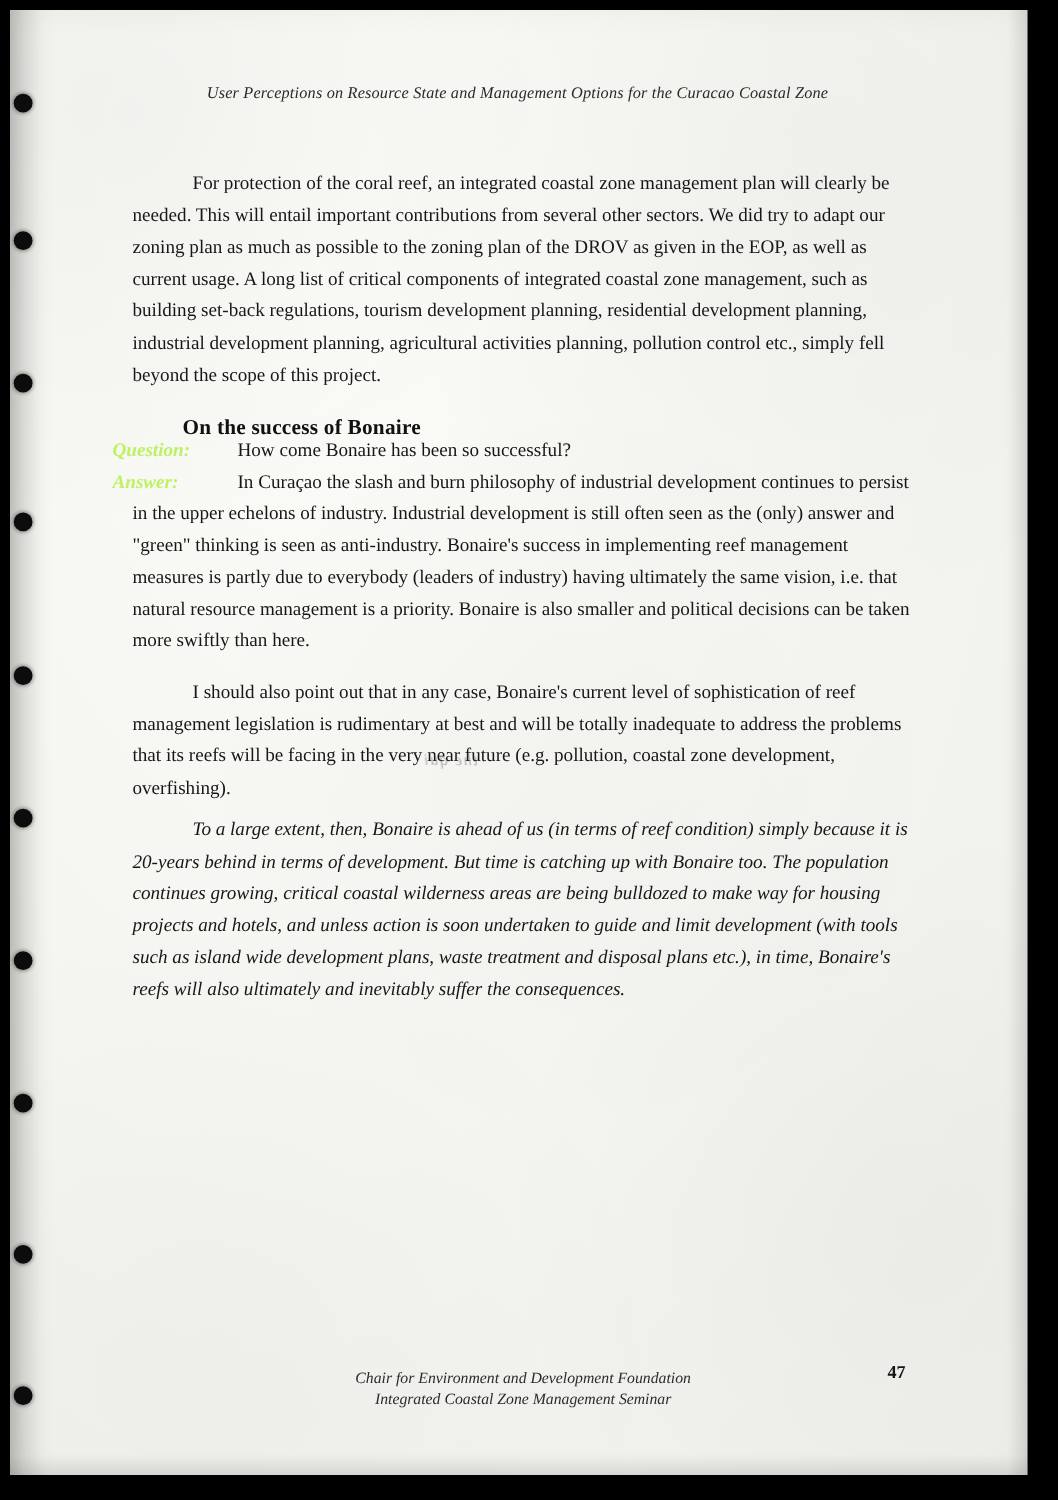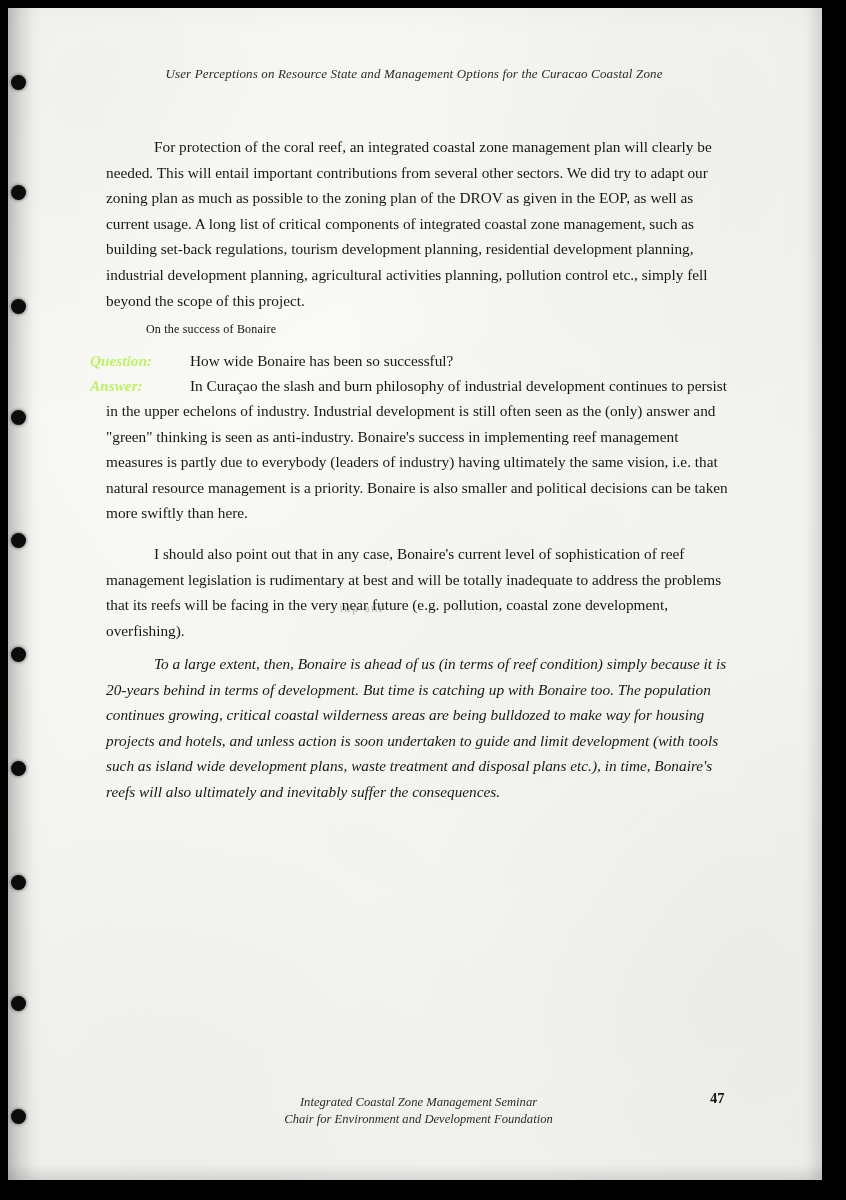--- a/index.html
+++ b/index.html
@@ -108,23 +108,23 @@
     margin: 16px;
   }
   .indent {
     text-indent: 48px;
   }
 
   #para-1  { top: 118px; }
   #heading-bonaire {
     position: absolute;
     left: 146px;
-    top: 322px;
-    font-size: 12px;
-    font-weight: normal;
+    top: 332px;
+    font-size: 17px;
+    font-weight: bold;
     color: #111111;
     letter-spacing: 0.2px;
   }
 
   .qa-row {
     position: absolute;
     left: 90px;
     width: 657px;
     font-size: 15.3px;
     line-height: 25.6px;
@@ -206,21 +206,21 @@
 
   <div class="running-head">User Perceptions on Resource State and Management Options for the Curacao Coastal Zone</div>
 
   <div class="body-block" id="para-1">
     <p class="indent">For protection of the coral reef, an integrated coastal zone management plan will clearly be needed. This will entail important contributions from several other sectors. We did try to adapt our zoning plan as much as possible to the zoning plan of the DROV as given in the EOP, as well as current usage. A long list of critical components of integrated coastal zone management, such as building set-back regulations, tourism development planning, residential development planning, industrial development planning, agricultural activities planning, pollution control etc., simply fell beyond the scope of this project.</p>
   </div>
 
   <div id="heading-bonaire">On the success of Bonaire</div>
 
   <div class="qa-row" id="qa-question">
-    <span class="qa-label">Question:</span><span class="qa-gap"></span><span>How wide Bonaire has been so successful?</span>
+    <span class="qa-label">Question:</span><span class="qa-gap"></span><span>How come Bonaire has been so successful?</span>
   </div>
 
   <div class="qa-row" id="qa-answer">
     <span class="qa-label">Answer:</span><span class="qa-gap"></span><span>In Curaçao the slash and burn philosophy of industrial development continues to persist</span>
   </div>
 
   <div class="body-block" id="para-answer-cont">
     <p>in the upper echelons of industry. Industrial development is still often seen as the (only) answer and "green" thinking is seen as anti-industry. Bonaire's success in implementing reef management measures is partly due to everybody (leaders of industry) having ultimately the same vision, i.e. that natural resource management is a priority. Bonaire is also smaller and political decisions can be taken more swiftly than here.</p>
   </div>
 
@@ -228,19 +228,19 @@
     <p class="indent">I should also point out that in any case, Bonaire's current level of sophistication of reef management legislation is rudimentary at best and will be totally inadequate to address the problems that its reefs will be facing in the very near future (e.g. pollution, coastal zone development, overfishing).</p>
   </div>
 
   <div id="bleed-through">the qui</div>
 
   <div class="body-block" id="para-3">
     <p class="indent">To a large extent, then, Bonaire is ahead of us (in terms of reef condition) simply because it is 20-years behind in terms of development. But time is catching up with Bonaire too. The population continues growing, critical coastal wilderness areas are being bulldozed to make way for housing projects and hotels, and unless action is soon undertaken to guide and limit development (with tools such as island wide development plans, waste treatment and disposal plans etc.), in time, Bonaire's reefs will also ultimately and inevitably suffer the consequences.</p>
   </div>
 
   <div id="footer-block">
+    <div>Chair for Environment and Development Foundation</div>
     <div>Integrated Coastal Zone Management Seminar</div>
-    <div>Chair for Environment and Development Foundation</div>
   </div>
 
   <div id="page-number">47</div>
 
 </div>
 
 </body></html>

